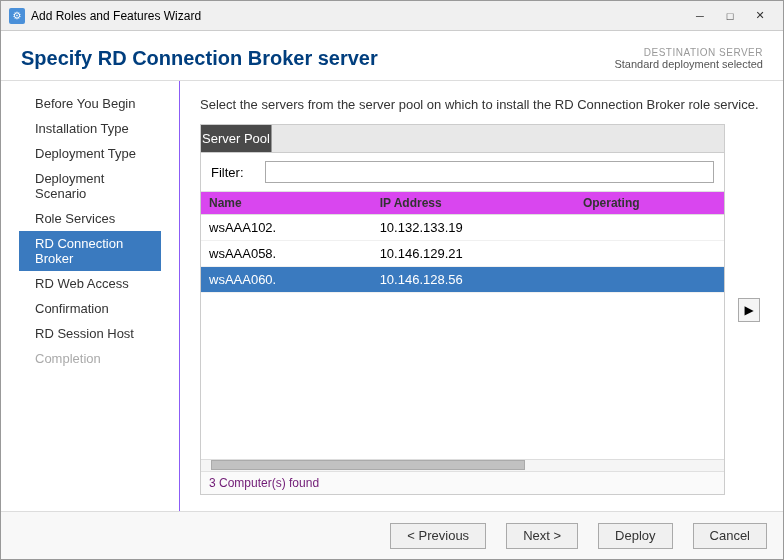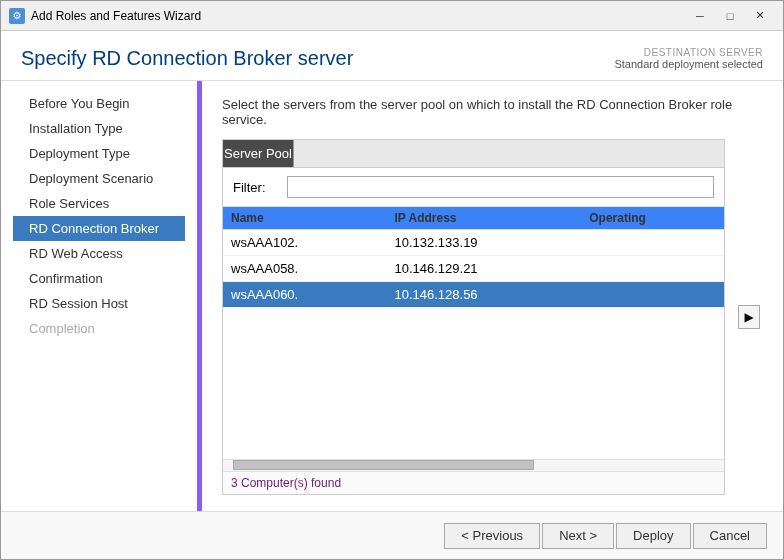--- a/index.html
+++ b/index.html
@@ -9,66 +9,66 @@
     
     .title-bar { background: #f0f0f0; height: 30px; display: flex; align-items: center; padding: 0 8px; border-bottom: 1px solid #ccc; flex-shrink: 0; }
     .title-bar-icon { width: 16px; height: 16px; margin-right: 6px; background: #4a90d9; border-radius: 2px; display: flex; align-items: center; justify-content: center; color: white; font-size: 10px; flex-shrink: 0; }
     .title-bar-text { font-size: 12px; color: #000; flex: 1; }
     .title-bar-controls { display: flex; gap: 0; }
     .title-bar-btn { width: 30px; height: 20px; border: none; background: transparent; cursor: pointer; font-size: 11px; display: flex; align-items: center; justify-content: center; color: #333; }
     
     .content-area { display: flex; flex-direction: column; flex: 1; overflow: hidden; }
     
     .header { padding: 16px 20px 10px 20px; border-bottom: 1px solid #ddd; display: flex; justify-content: space-between; align-items: flex-start; flex-shrink: 0; }
-    .header-title { font-size: 20px; color: #003e7e; font-weight: 400; }
+    .header-title { font-size: 20px; color: #003e7e; font-weight: 700; }
     .dest-server { text-align: right; font-size: 11px; color: #555; }
     .dest-server .label { font-size: 10px; color: #999; text-transform: uppercase; letter-spacing: 0.5px; }
     
     .main { display: flex; flex: 1; overflow: hidden; }
     
-    .sidebar { width: 201px; flex-shrink: 0; padding: 10px 12px; border-right: 5px solid #8b5cf6; background: #fff; }
+    .sidebar { width: 179px; flex-shrink: 0; padding: 10px 18px; border-right: 1px solid #8b5cf6; background: #fff; }
     .sidebar-item { padding: 5px 16px; font-size: 13px; color: #333; cursor: pointer; }
     .sidebar-item.active { background: #3a7abf; color: #fff; }
     .sidebar-item.disabled { color: #aaa; cursor: default; }
     
     .panel { flex: 1; padding: 16px 20px; display: flex; flex-direction: column; overflow: hidden; }
     .panel-instruction { font-size: 13px; color: #333; margin-bottom: 12px; }
     
     .panel-body { display: flex; flex: 1; gap: 10px; overflow: hidden; }
     
     .server-pool-section { flex: 1; display: flex; flex-direction: column; border: 1px solid #ccc; overflow: hidden; }
     .tab-bar { background: #e8e8e8; border-bottom: 1px solid #ccc; display: flex; }
     .tab { padding: 6px 1px; font-size: 13px; background: #4a4a4a; color: #fff; border-right: 1px solid #999; cursor: pointer; }
     .filter-row { display: flex; align-items: center; padding: 8px 10px; gap: 21px; border-bottom: 1px solid #e0e0e0; }
     .filter-label { font-size: 13px; }
     .filter-input { flex: 1; height: 22px; border: 1px solid #aaa; padding: 0 4px; font-size: 13px; }
     
     .server-table { flex: 1; overflow: auto; }
     .server-table table { width: 100%; border-collapse: collapse; }
-    .server-table th { background: #3b82f6; border-bottom: 1px solid #ddd; padding: 4px 8px; text-align: left; font-weight: 600; font-size: 12px; color: #333; }
+    .server-table th { background: #d946ef; border-bottom: 1px solid #ddd; padding: 4px 8px; text-align: left; font-weight: 600; font-size: 12px; color: #333; }
     .server-table td { padding: 5px 8px; font-size: 13px; border-bottom: 1px solid #f0f0f0; }
     .server-table tr.selected td { background: #3a7abf; color: #fff; }
     
     .pool-footer { padding: 4px 8px; font-size: 12px; color: #701a75; border-top: 1px solid #e0e0e0; background: #fafafa; }
     
     .arrow-col { display: flex; flex-direction: column; justify-content: center; align-items: center; width: 28px; flex-shrink: 0; }
     .arrow-btn { width: 22px; height: 24px; border: 1px solid #aaa; background: #f5f5f5; cursor: pointer; display: flex; align-items: center; justify-content: center; font-size: 12px; }
     
     .selected-section { width: 210px; flex-shrink: 0; display: flex; flex-direction: column; }
     .selected-label { font-size: 13px; font-weight: 400; margin-bottom: 4px; }
     .selected-box { flex: 1; border: 1px solid #ccc; overflow: auto; }
     .selected-box .computer-header { padding: 5px 8px; font-weight: 600; font-size: 12px; background: #f5f5f5; border-bottom: 1px solid #ddd; }
     .selected-tree { padding: 4px 0; }
     .tree-group { padding: 4px 8px; font-size: 12px; color: #333; }
     .tree-group .group-name { display: flex; align-items: center; gap: 4px; }
     .tree-group .arrow { font-size: 10px; }
     .tree-item { padding: 2px 8px 2px 20px; font-size: 13px; }
     .selected-footer { font-size: 12px; color: #555; margin-top: 4px; }
     
-    .footer { height: 48px; border-top: 1px solid #ddd; display: flex; align-items: center; justify-content: flex-end; gap: 2px; padding: 4px 16px; flex-shrink: 0; background: #f8f8f8; }
+    .footer { height: 48px; border-top: 1px solid #ddd; display: flex; align-items: center; justify-content: flex-end; gap: 20px; padding: 4px 16px; flex-shrink: 0; background: #f8f8f8; }
     .btn { height: 26px; padding: 0 16px; border: 1px solid #aaa; background: #f0f0f0; cursor: pointer; font-size: 13px; color: #333; }
     .btn.primary { background: #f0f0f0; }
     .btn:disabled { color: #aaa; cursor: default; }
 
     .scrollbar-h { height: 12px; background: #f5f5f5; border-top: 1px solid #ddd; position: relative; }
     .scrollbar-thumb { height: 10px; background: #c1c1c1; border: 1px solid #aaa; width: 60%; position: absolute; left: 10px; top: 0; }
   </style>
 </head>
 <body>
 

